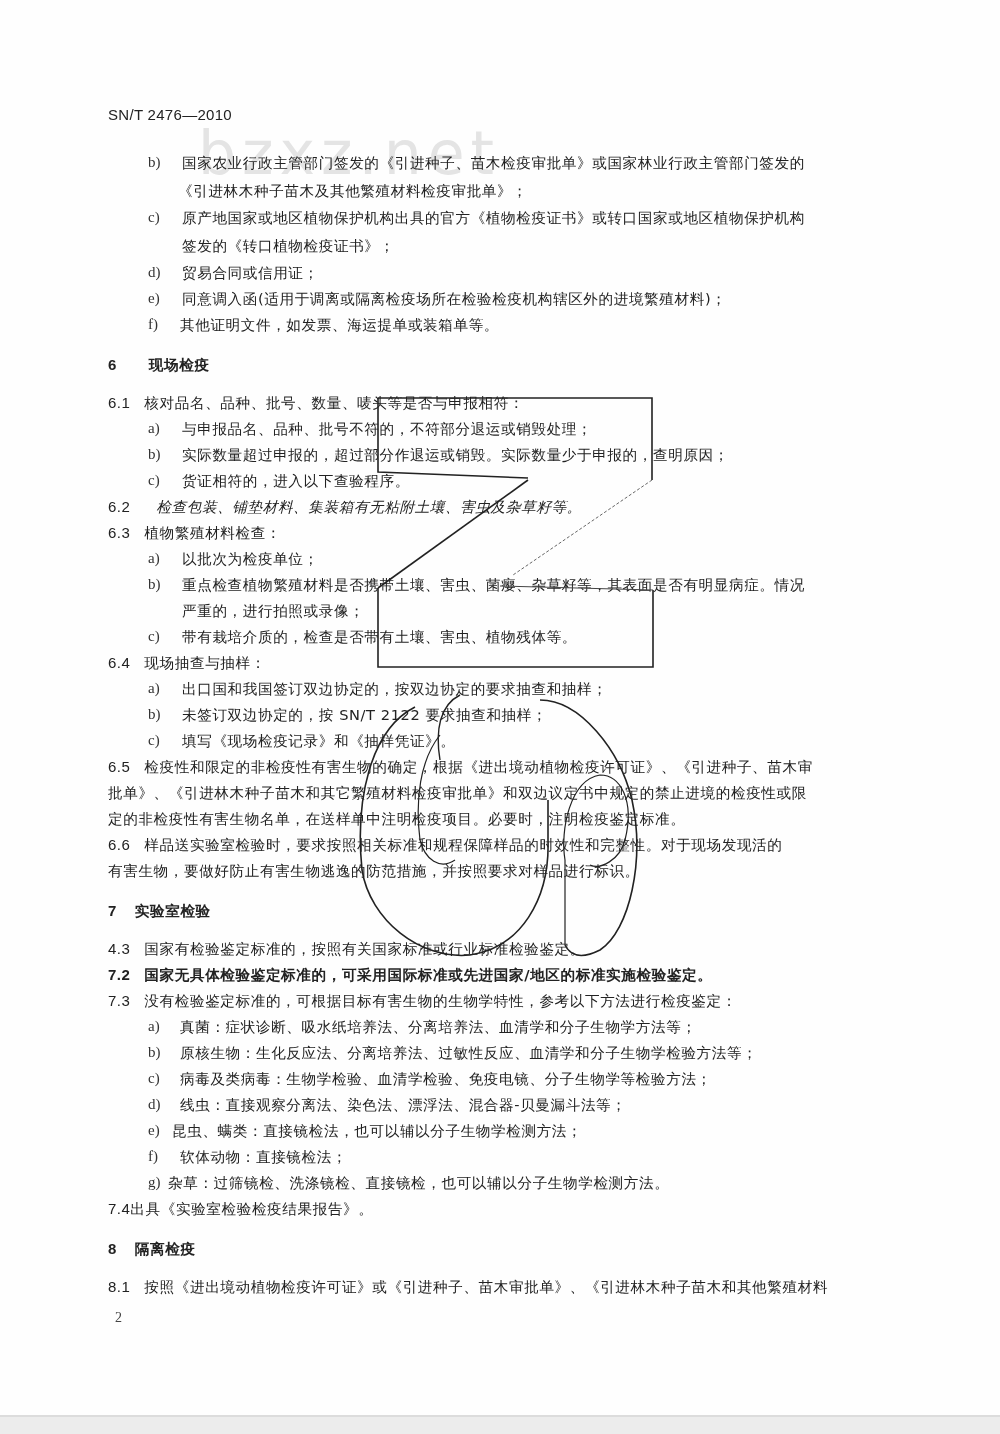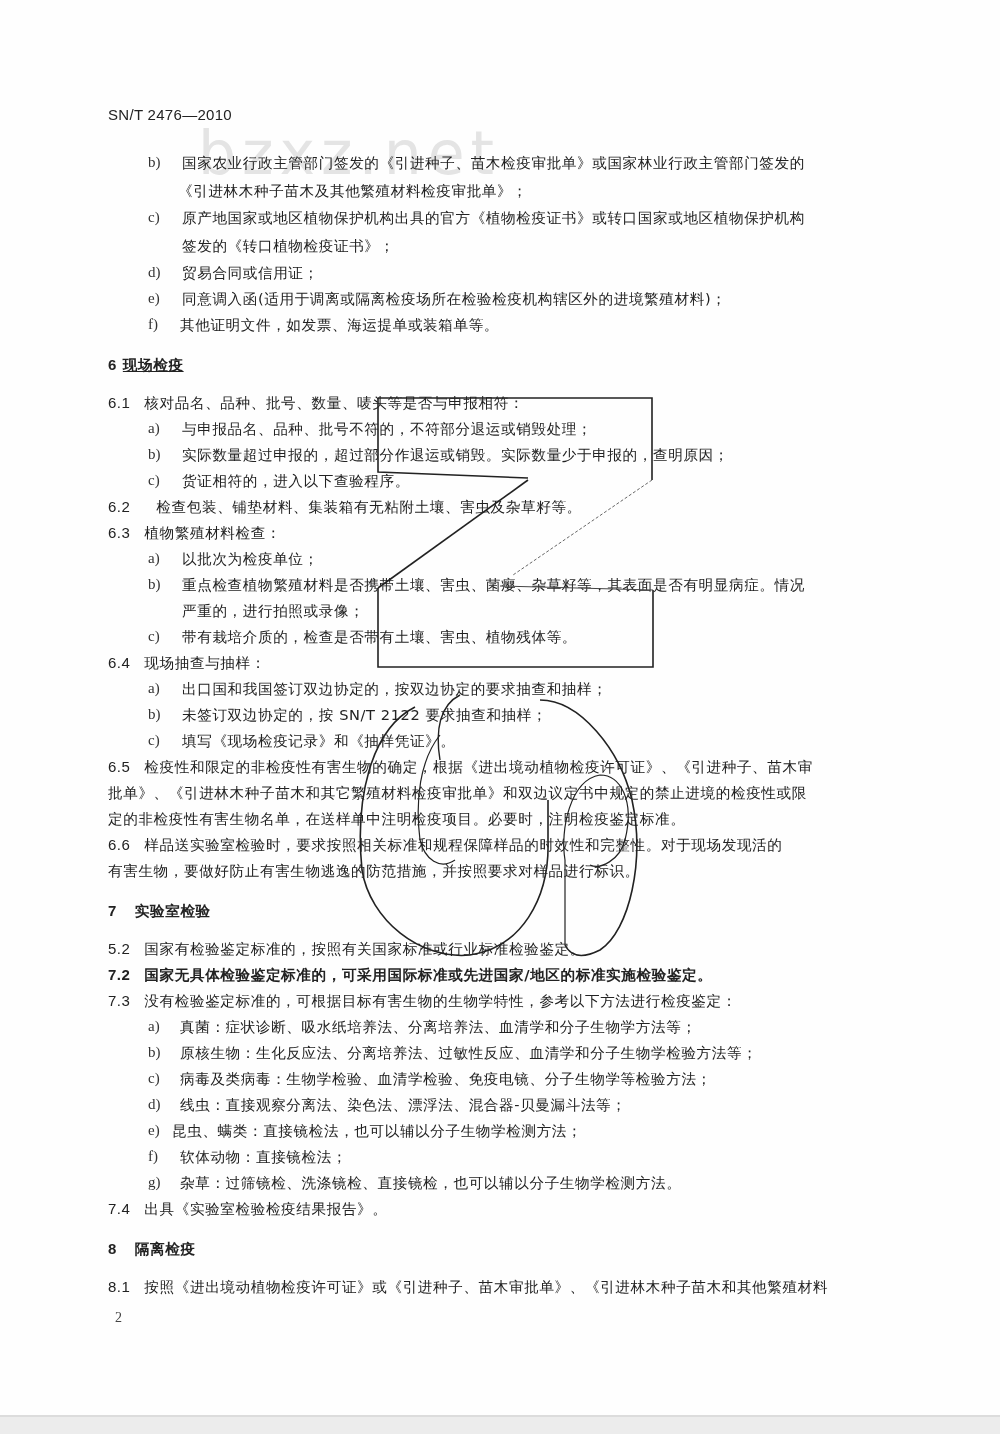--- a/index.html
+++ b/index.html
@@ -39,35 +39,35 @@
   <span class="lbl" style="left:148px; top:264px;">d)</span>
   <div class="line" style="left:182px; top:264px;">贸易合同或信用证；</div>
 
   <span class="lbl" style="left:148px; top:290px;">e)</span>
   <div class="line" style="left:182px; top:290px;">同意调入函(适用于调离或隔离检疫场所在检验检疫机构辖区外的进境繁殖材料)；</div>
 
   <span class="lbl" style="left:148px; top:316px;">f)</span>
   <div class="line" style="left:180px; top:316px;">其他证明文件，如发票、海运提单或装箱单等。</div>
 
   <div class="line heading" style="left:108px; top:356px;">
-    <span class="num">6</span><span style="margin-left:6px;text-decoration:underline;">现场检疫</span>
+    <span class="num">6</span><span style="margin-left:32px;">现场检疫</span>
   </div>
 
   <div class="line" style="left:108px; top:394px;">
     <span class="num">6.1</span><span style="margin-left:14px;">核对品名、品种、批号、数量、唛头等是否与申报相符：</span>
   </div>
   <span class="lbl" style="left:148px; top:420px;">a)</span>
   <div class="line" style="left:182px; top:420px;">与申报品名、品种、批号不符的，不符部分退运或销毁处理；</div>
   <span class="lbl" style="left:148px; top:446px;">b)</span>
   <div class="line" style="left:182px; top:446px;">实际数量超过申报的，超过部分作退运或销毁。实际数量少于申报的，查明原因；</div>
   <span class="lbl" style="left:148px; top:472px;">c)</span>
   <div class="line" style="left:182px; top:472px;">货证相符的，进入以下查验程序。</div>
 
   <div class="line" style="left:108px; top:498px;">
-    <span class="num">6.2</span><span style="margin-left:26px;">检查包装、铺垫材料、集装箱有无粘附土壤、害虫及杂草籽等。</span>
+    <span class="num">6.2</span><span style="margin-left:26px;font-style:italic;">检查包装、铺垫材料、集装箱有无粘附土壤、害虫及杂草籽等。</span>
   </div>
 
   <div class="line" style="left:108px; top:524px;">
     <span class="num">6.3</span><span style="margin-left:14px;">植物繁殖材料检查：</span>
   </div>
   <span class="lbl" style="left:148px; top:550px;">a)</span>
   <div class="line" style="left:182px; top:550px;">以批次为检疫单位；</div>
   <span class="lbl" style="left:148px; top:576px;">b)</span>
   <div class="line" style="left:182px; top:576px;">重点检查植物繁殖材料是否携带土壤、害虫、菌瘿、杂草籽等，其表面是否有明显病症。情况</div>
   <div class="line" style="left:182px; top:602px;">严重的，进行拍照或录像；</div>
@@ -92,44 +92,44 @@
 
   <div class="line" style="left:108px; top:836px;">
     <span class="num">6.6</span><span style="margin-left:14px;">样品送实验室检验时，要求按照相关标准和规程保障样品的时效性和完整性。对于现场发现活的</span>
   </div>
   <div class="line" style="left:108px; top:862px;">有害生物，要做好防止有害生物逃逸的防范措施，并按照要求对样品进行标识。</div>
 
   <div class="line heading" style="left:108px; top:902px;">
     <span class="num">7</span><span style="margin-left:18px;">实验室检验</span>
   </div>
   <div class="line" style="left:108px; top:940px;">
-    <span class="num">5.2</span><span style="margin-left:14px;">国家有检验鉴定标准的，按照有关国家标准或行业标准检验鉴定。</span>
+    <span class="num">4.3</span><span style="margin-left:14px;">国家有检验鉴定标准的，按照有关国家标准或行业标准检验鉴定。</span>
   </div>
   <div class="line" style="left:108px; top:966px;font-weight:bold;">
     <span class="num">7.2</span><span style="margin-left:14px;">国家无具体检验鉴定标准的，可采用国际标准或先进国家/地区的标准实施检验鉴定。</span>
   </div>
   <div class="line" style="left:108px; top:992px;">
     <span class="num">7.3</span><span style="margin-left:14px;">没有检验鉴定标准的，可根据目标有害生物的生物学特性，参考以下方法进行检疫鉴定：</span>
   </div>
   <span class="lbl" style="left:148px; top:1018px;">a)</span>
   <div class="line" style="left:180px; top:1018px;">真菌：症状诊断、吸水纸培养法、分离培养法、血清学和分子生物学方法等；</div>
   <span class="lbl" style="left:148px; top:1044px;">b)</span>
   <div class="line" style="left:180px; top:1044px;">原核生物：生化反应法、分离培养法、过敏性反应、血清学和分子生物学检验方法等；</div>
   <span class="lbl" style="left:148px; top:1070px;">c)</span>
   <div class="line" style="left:180px; top:1070px;">病毒及类病毒：生物学检验、血清学检验、免疫电镜、分子生物学等检验方法；</div>
   <span class="lbl" style="left:148px; top:1096px;">d)</span>
   <div class="line" style="left:180px; top:1096px;">线虫：直接观察分离法、染色法、漂浮法、混合器-贝曼漏斗法等；</div>
   <span class="lbl" style="left:148px; top:1122px;">e)</span>
   <div class="line" style="left:172px; top:1122px;">昆虫、螨类：直接镜检法，也可以辅以分子生物学检测方法；</div>
   <span class="lbl" style="left:148px; top:1148px;">f)</span>
   <div class="line" style="left:180px; top:1148px;">软体动物：直接镜检法；</div>
   <span class="lbl" style="left:148px; top:1174px;">g)</span>
-  <div class="line" style="left:180px; top:1174px;">杂草：过筛镜检、洗涤镜检、直接镜检，也可以辅以分子生物学检测方法。</div>
+  <div class="line" style="left:168px; top:1174px;">杂草：过筛镜检、洗涤镜检、直接镜检，也可以辅以分子生物学检测方法。</div>
   <div class="line" style="left:108px; top:1200px;">
-    <span class="num">7.4</span><span style="margin-left:14px;">出具《实验室检验检疫结果报告》。</span>
+    <span class="num">7.4</span><span style="margin-left:0;">出具《实验室检验检疫结果报告》。</span>
   </div>
 
   <div class="line heading" style="left:108px; top:1240px;">
     <span class="num">8</span><span style="margin-left:18px;">隔离检疫</span>
   </div>
   <div class="line" style="left:108px; top:1278px;">
     <span class="num">8.1</span><span style="margin-left:14px;">按照《进出境动植物检疫许可证》或《引进种子、苗木审批单》、《引进林木种子苗木和其他繁殖材料</span>
   </div>
 
   <div class="page-number">2</div>

